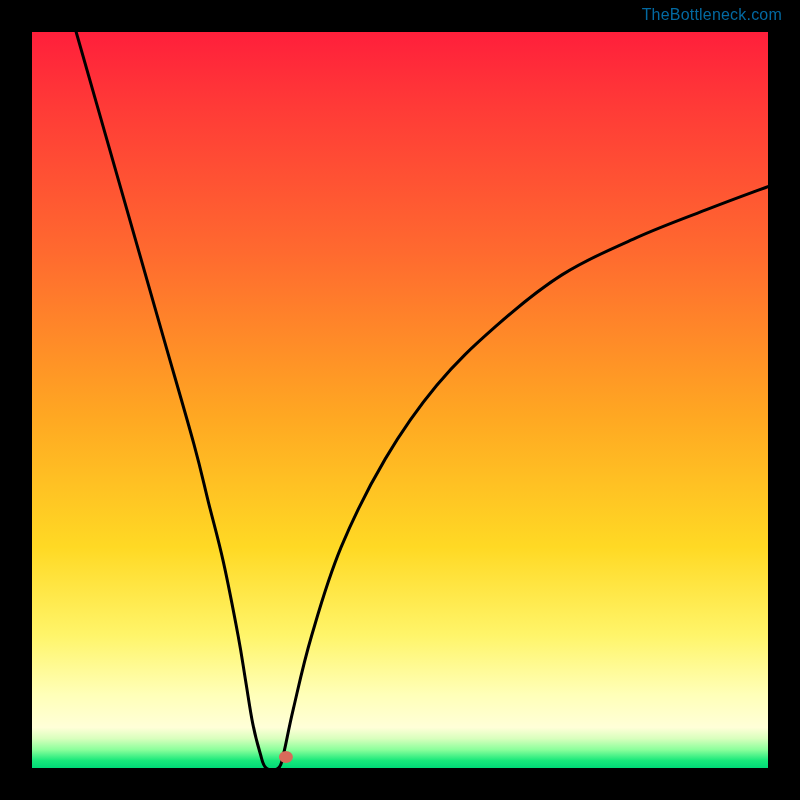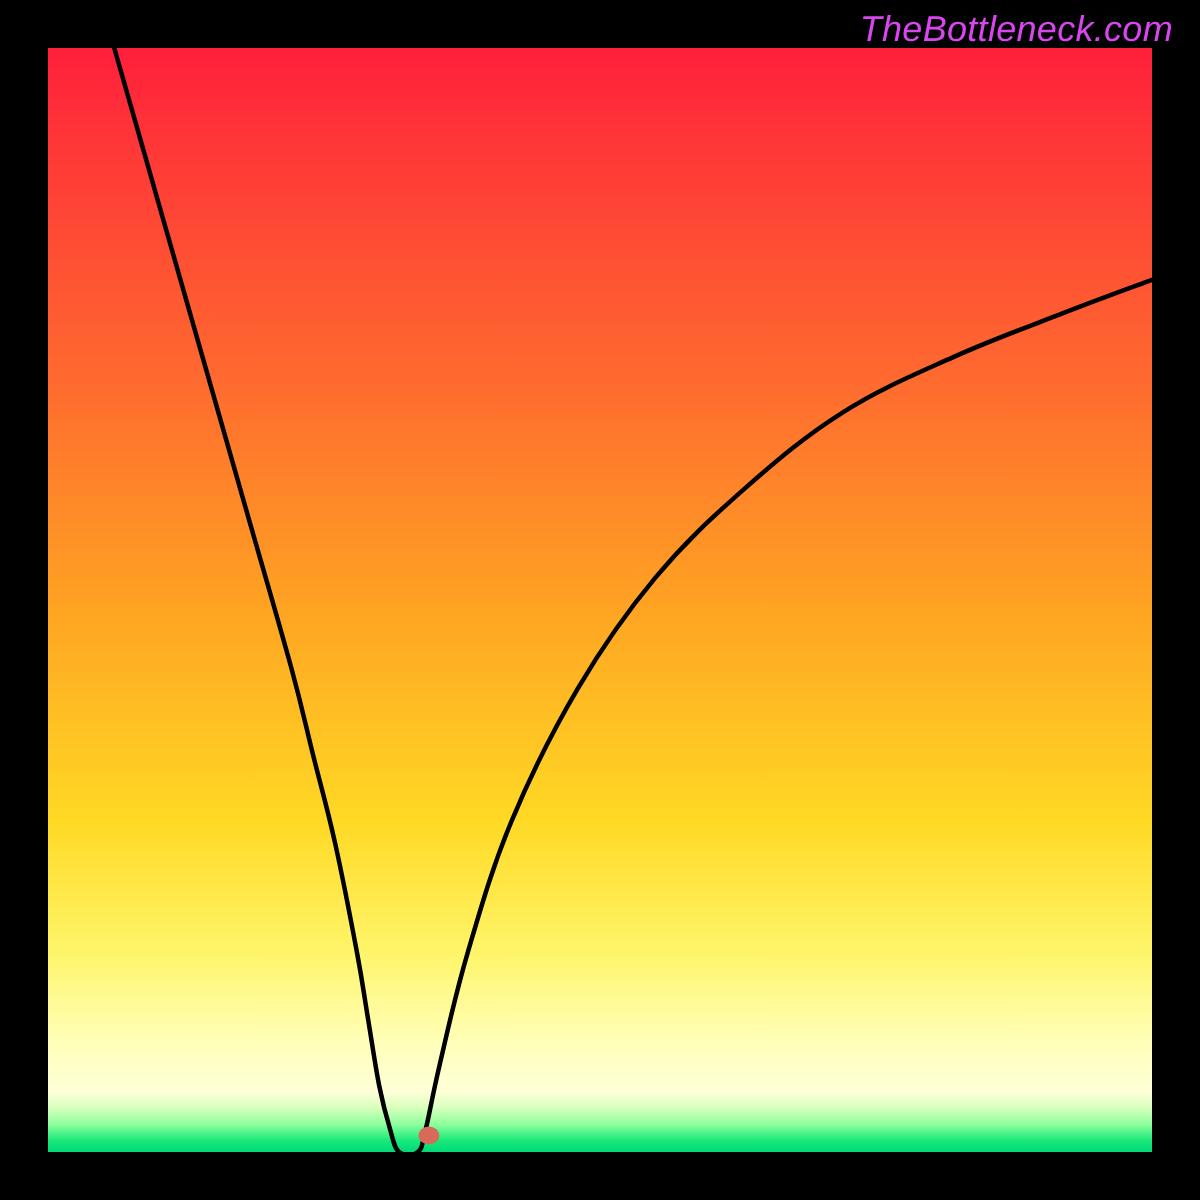--- a/index.html
+++ b/index.html
@@ -39,25 +39,24 @@
       #d8ffbd 96%,
       #8cff9c 97.5%,
       #17e87a 99%,
       #00d977 100%
     );
   }
   .watermark {
     position: absolute;
     top: 6px;
     right: 18px;
-    color: #d946ef;
-    font-size: 24px;
+    color: #0369a1;
+    font-size: 16px;
     letter-spacing: 0.2px;
     user-select: none;
-    font-style: italic;
   }
   svg.overlay {
     position: absolute;
     left: 0;
     top: 0;
     width: 736px;
     height: 736px;
   }
 </style>
 </head>

